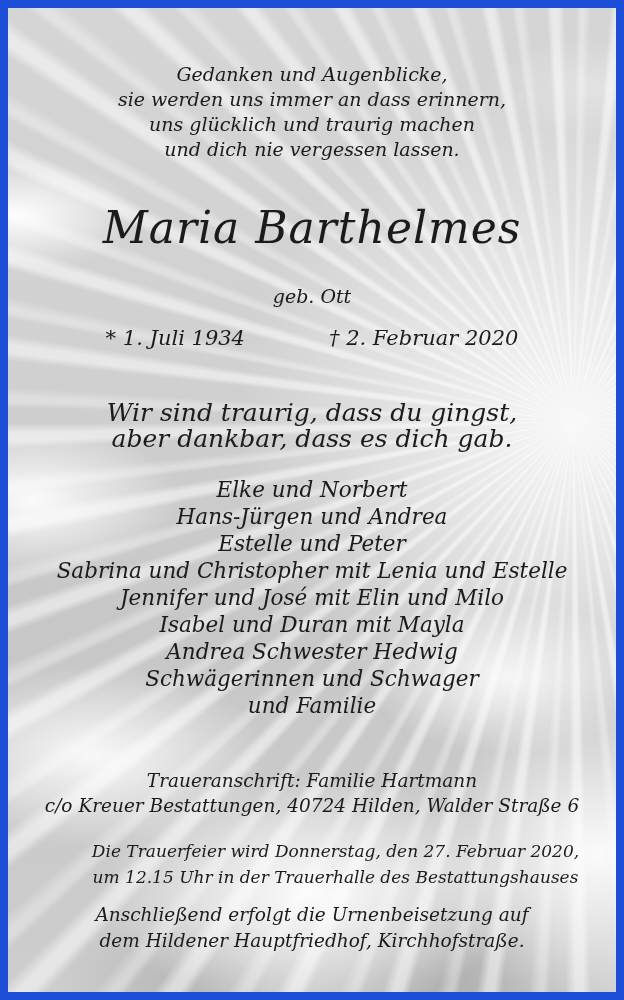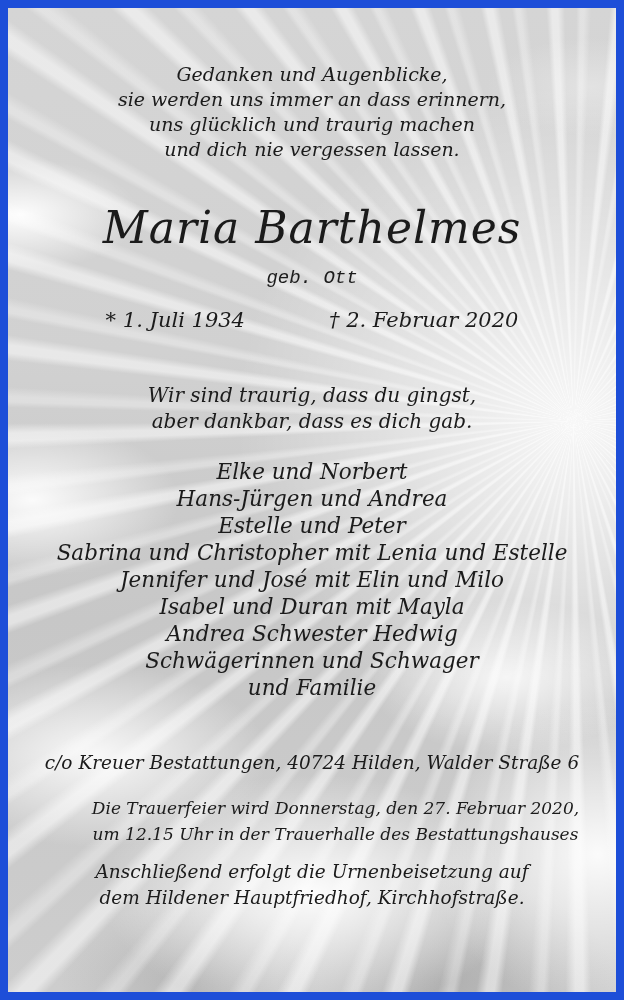--- a/index.html
+++ b/index.html
@@ -56,36 +56,35 @@
     font-size: 19px;
     line-height: 25px;
   }
   .deceased-name {
     margin-top: 38px;
     font-size: 44px;
     line-height: 56px;
     letter-spacing: 1px;
   }
   .maiden-name {
-    margin-top: 10px;
+    margin-top: 28px;
     font-size: 19px;
     line-height: 25px;
-    font-family: Liberation Mono, monospace;
   }
   .dates {
     margin-top: 16px;
     font-size: 21px;
     line-height: 27px;
     display: flex;
     justify-content: center;
     gap: 84px;
   }
   .condolence {
     margin-top: 48px;
-    font-size: 20px;
+    font-size: 25px;
     line-height: 26px;
   }
   .mourners {
     margin-top: 24px;
     font-size: 21.5px;
     line-height: 27px;
   }
   .address {
     margin-top: 49px;
     font-size: 18.5px;
@@ -137,20 +136,21 @@
       <div>Estelle und Peter</div>
       <div>Sabrina und Christopher mit Lenia und Estelle</div>
       <div>Jennifer und José mit Elin und Milo</div>
       <div>Isabel und Duran mit Mayla</div>
       <div>Andrea Schwester Hedwig</div>
       <div>Schwägerinnen und Schwager</div>
       <div>und Familie</div>
     </div>
 
     <div class="address">
+      <div>Traueranschrift: Familie Hartmann</div>
       <div>c/o Kreuer Bestattungen, 40724 Hilden, Walder Straße 6</div>
     </div>
 
     <div class="funeral">
       <div>Die Trauerfeier wird Donnerstag, den 27. Februar 2020,</div>
       <div>um 12.15 Uhr in der Trauerhalle des Bestattungshauses</div>
     </div>
 
     <div class="burial">
       <div>Anschließend erfolgt die Urnenbeisetzung auf</div>

